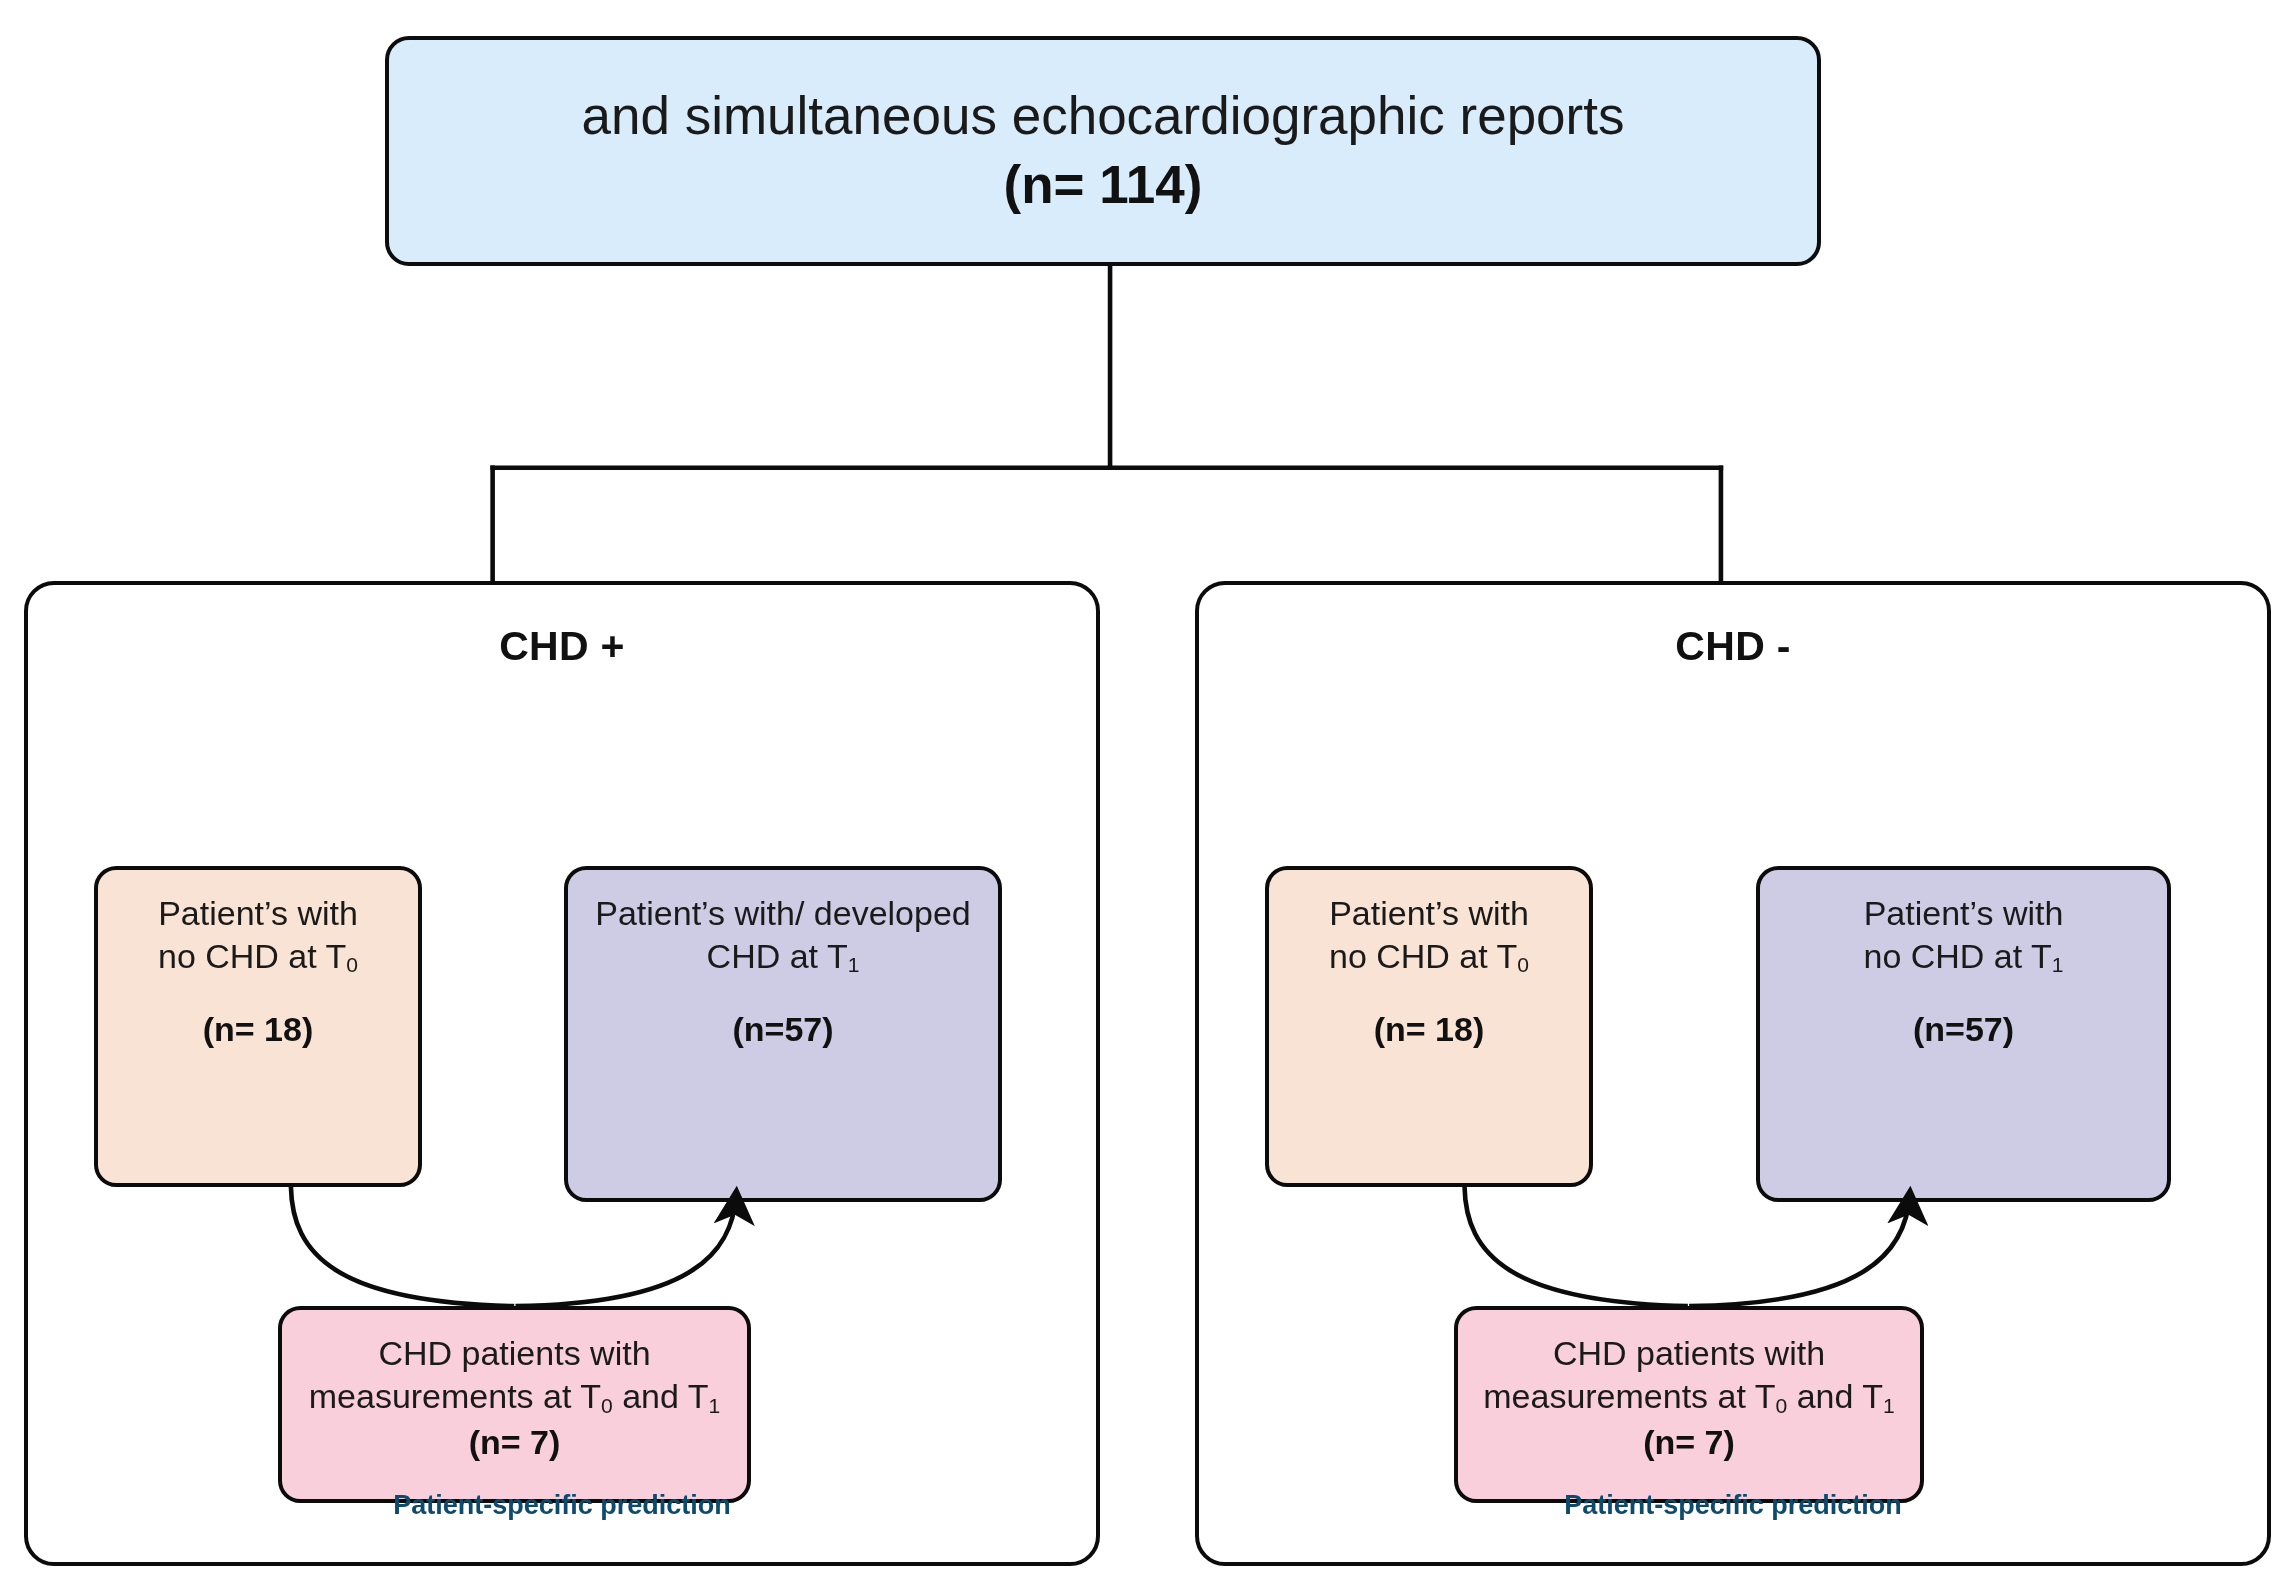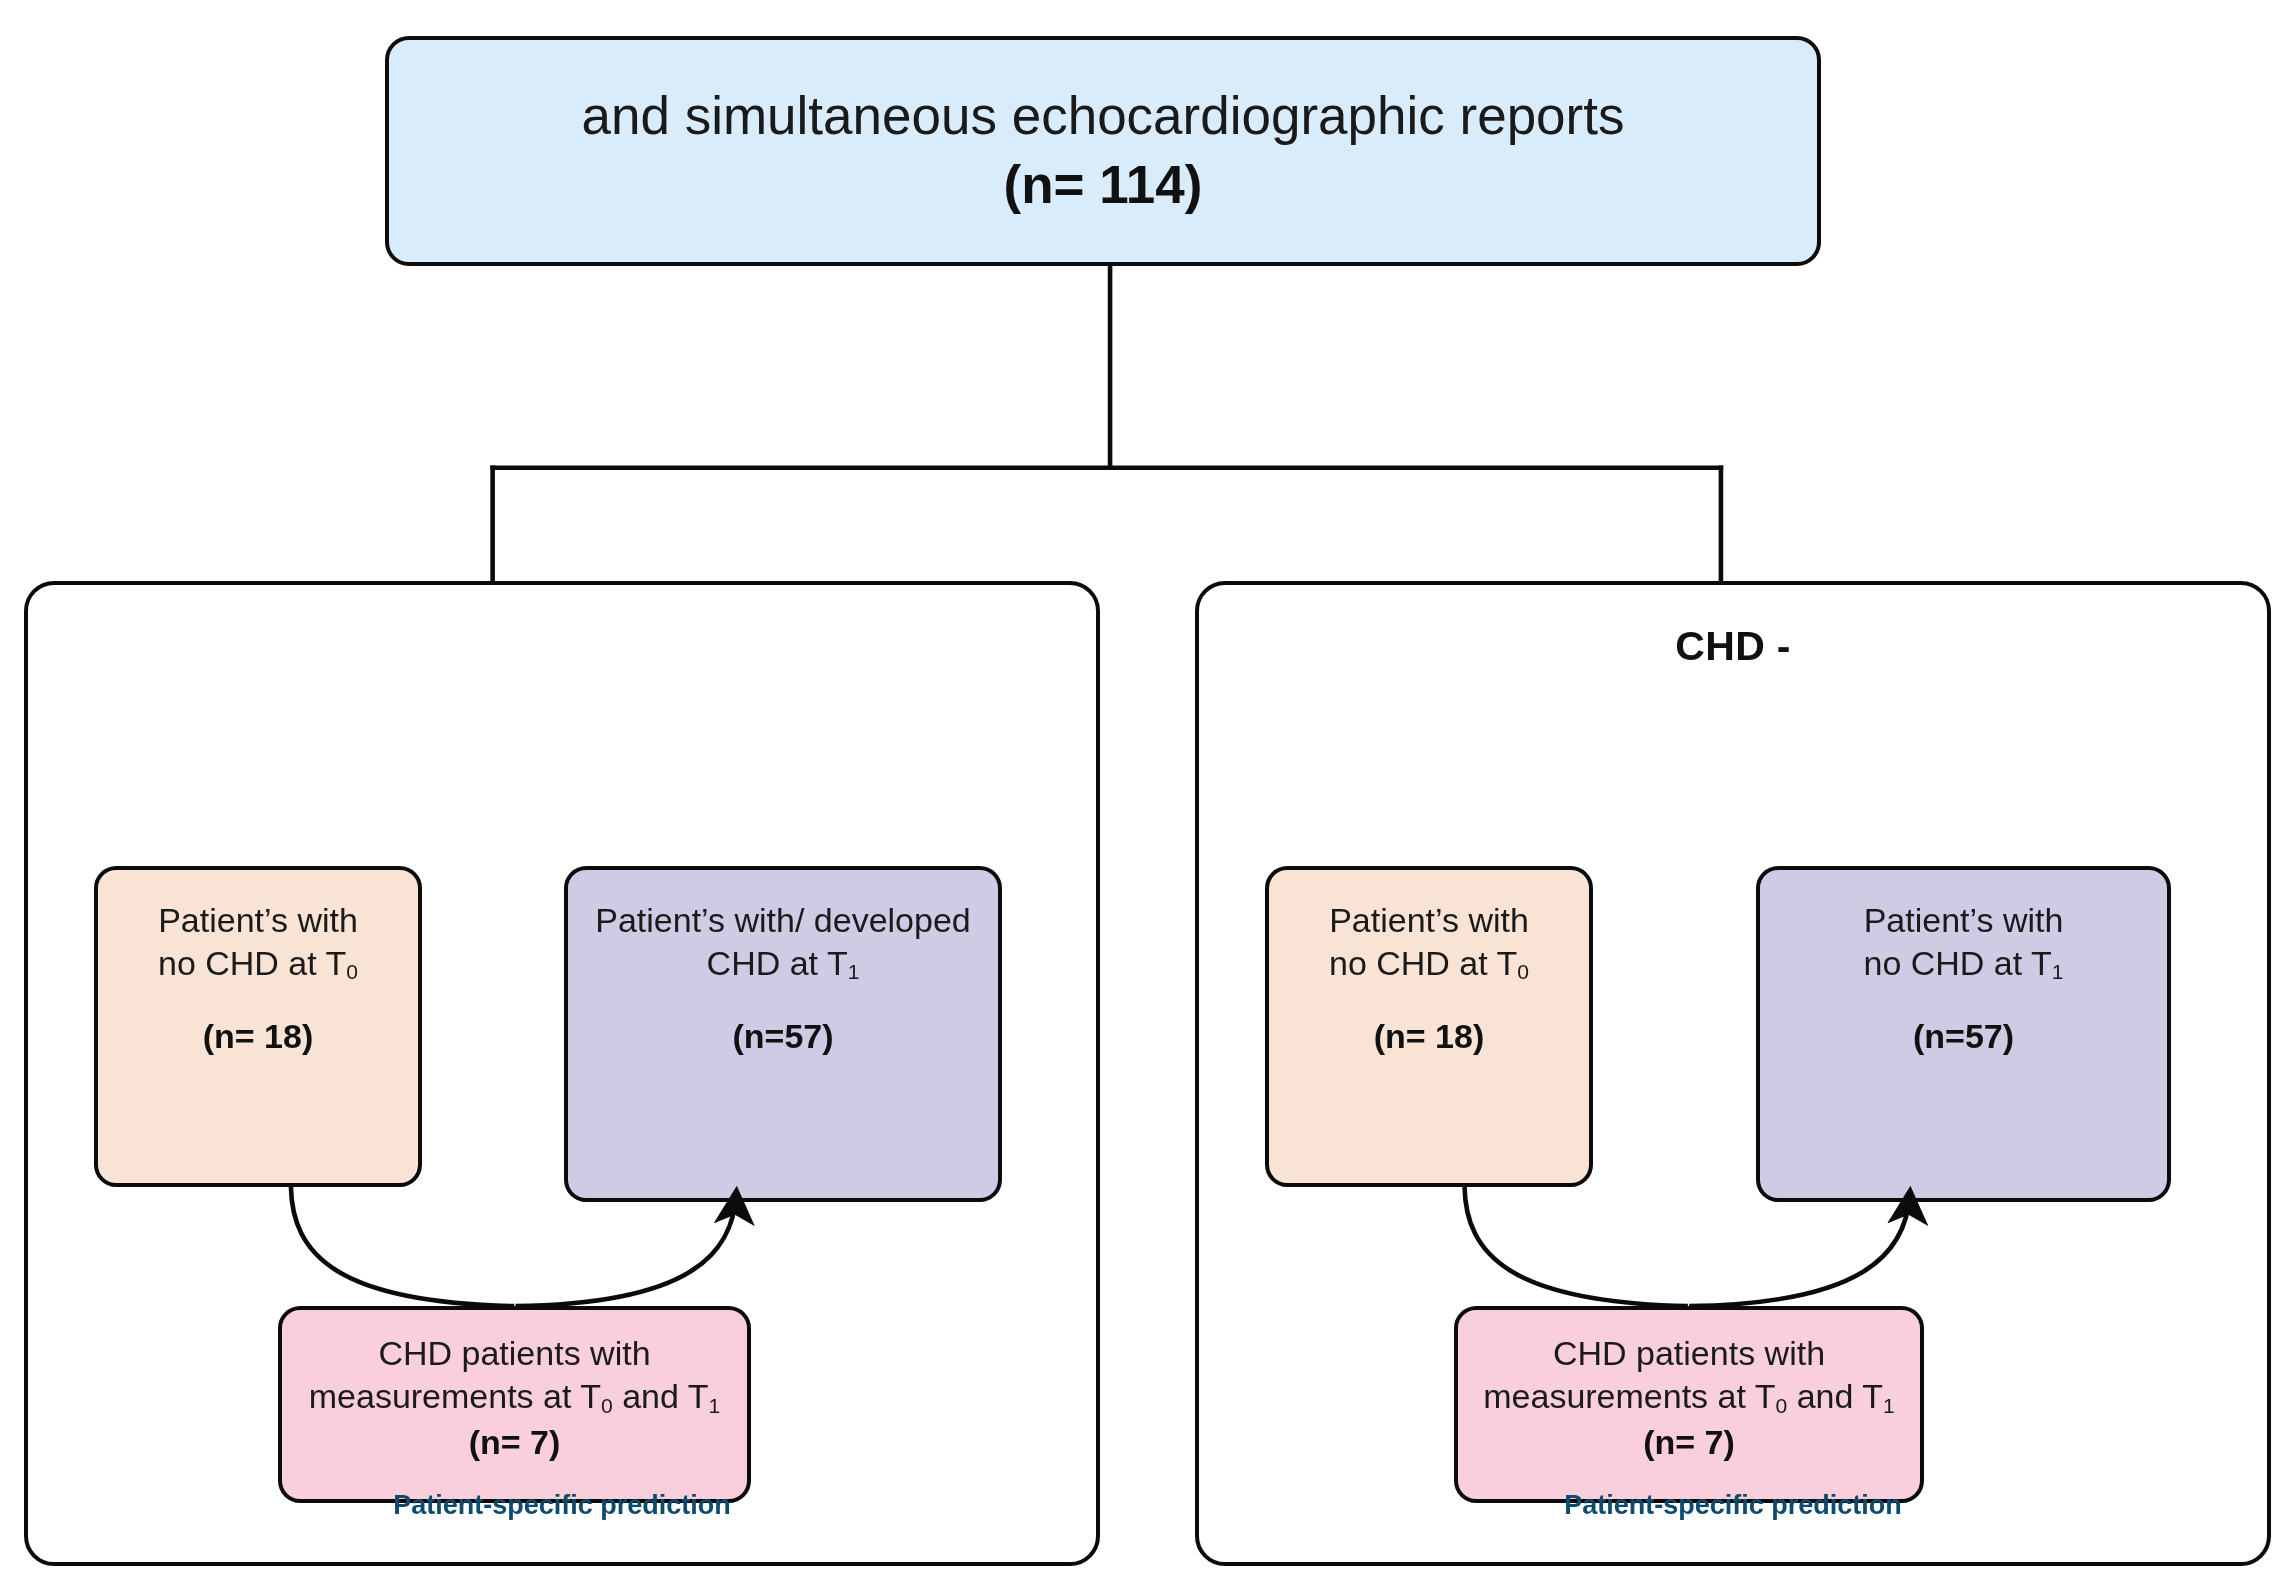--- a/index.html
+++ b/index.html
@@ -98,21 +98,21 @@
   
   .card {
     position: absolute;
     border: 4.6px solid #0b0b0b;
     border-radius: 22.3px;
     display: flex;
     flex-direction: column;
     align-items: center;
     justify-content: flex-start;
     text-align: center;
-    padding: 29px 13px 13px 13px;
+    padding: 22px 13px 13px 13px;
   }
   .card-text {
     font-size: 34px;
     line-height: 1.26;
     color: #1a1a1a;
   }
   .card-count {
     font-size: 34px;
     font-weight: bold;
     color: #111;
@@ -169,20 +169,21 @@
     </g>
   </svg>
 
   <div class="top-box">
     <div class="top-line">and simultaneous echocardiographic reports</div>
     <div class="top-count">(n= 114)</div>
   </div>
 
   <div class="panel" id="panel-left">
 
+    <div class="panel-title">CHD +</div>
 
     <div class="card card-t0">
       <div class="card-text">Patient’s with</div>
       <div class="card-text"><span>no CHD at T</span><sub>0</sub></div>
       <div class="card-count">(n= 18)</div>
     </div>
 
     <div class="card card-t1">
       <div class="card-text">Patient’s with/ developed</div>
       <div class="card-text"><span>CHD at T</span><sub>1</sub></div>

